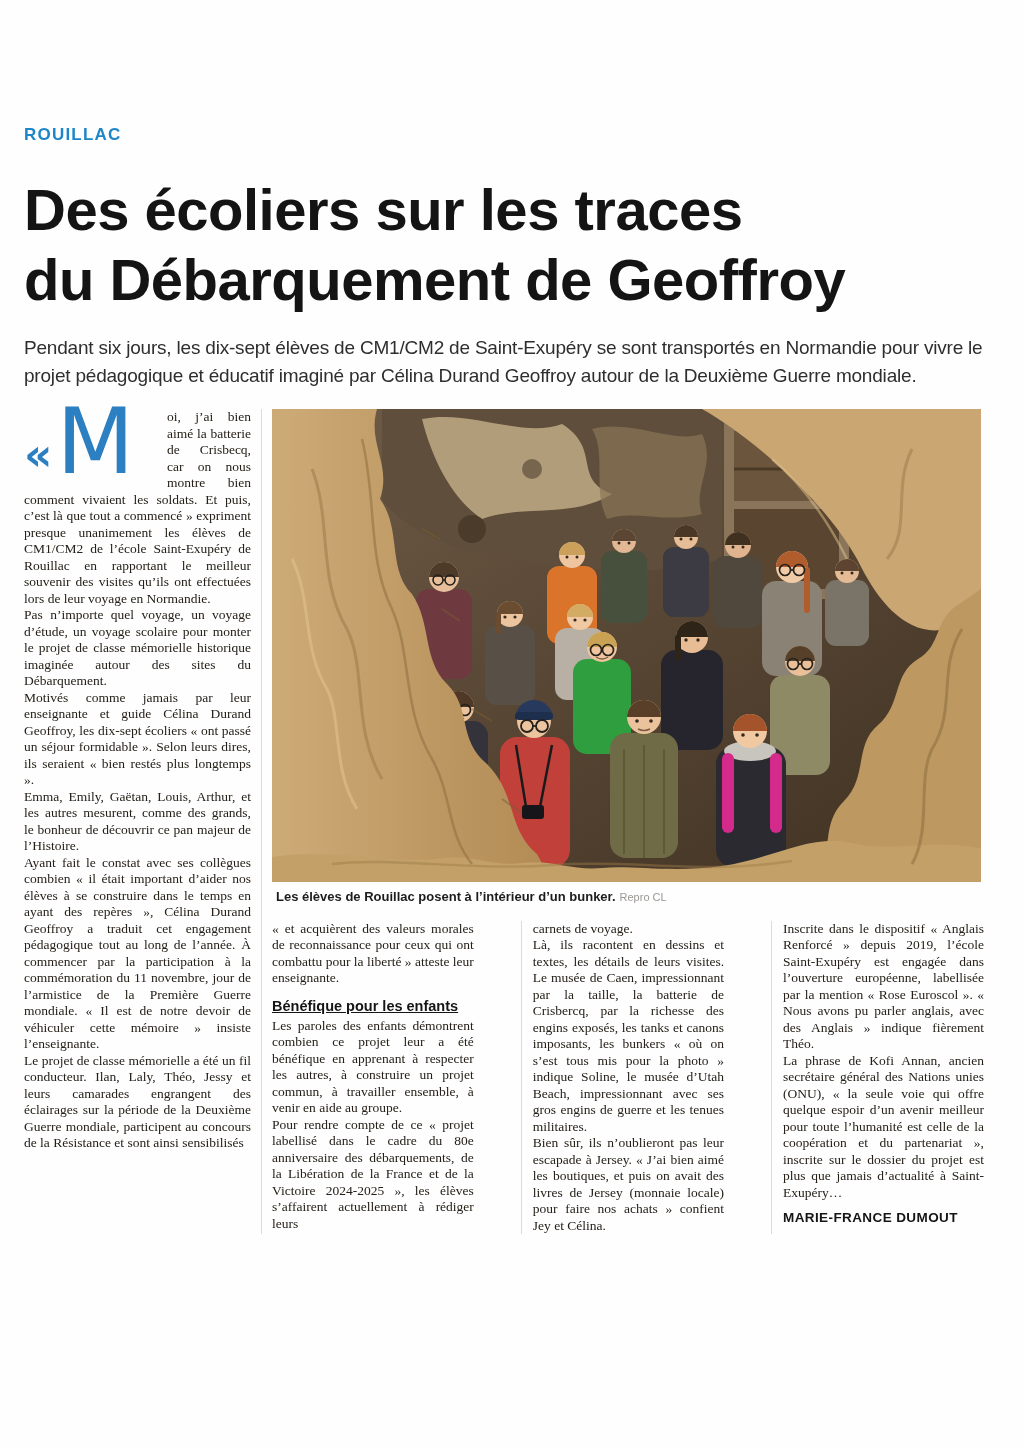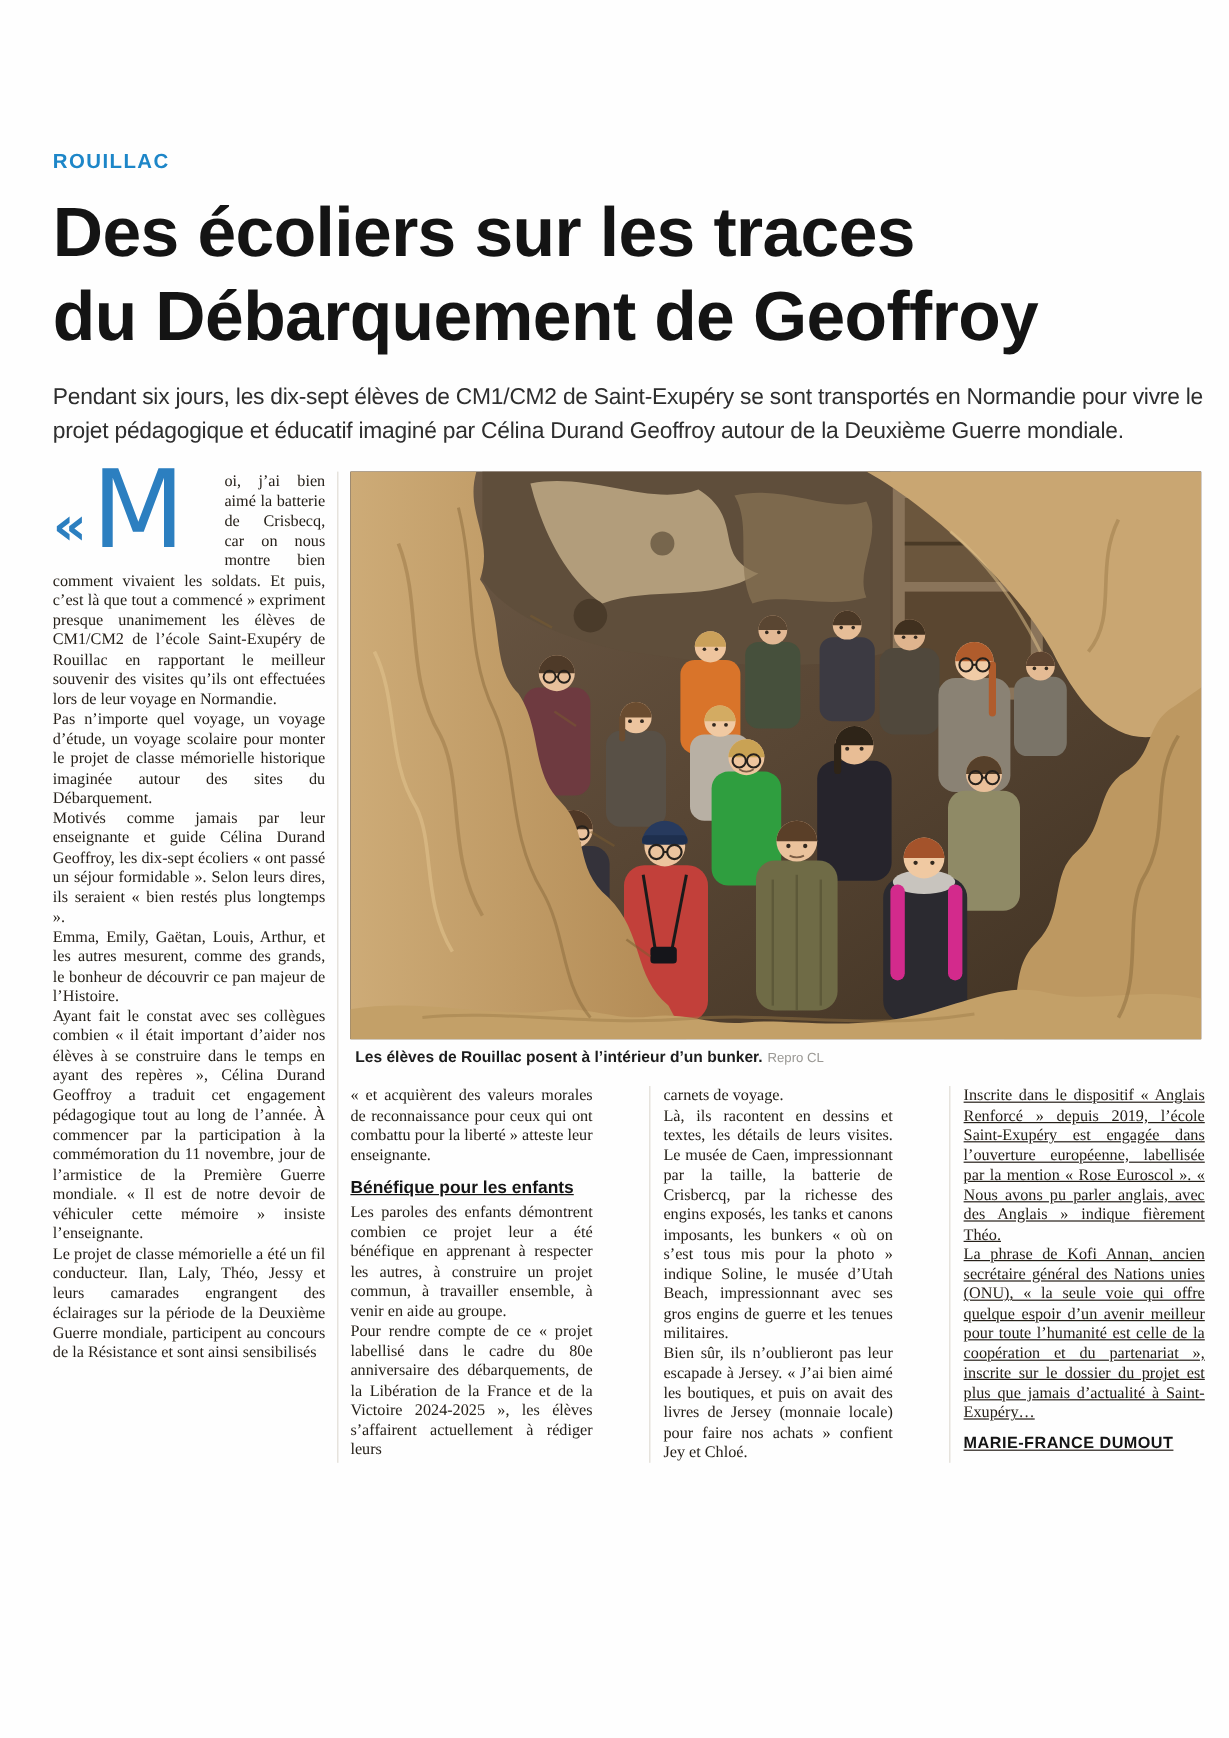--- a/index.html
+++ b/index.html
@@ -2,34 +2,34 @@
 <html lang="fr" style="--kicker-blue: #1d86c8; --dropcap-blue: #2c7fc0; --headline-ink: #141414; --lede-ink: #2e2e2e; --body-ink: #262019; --caption-ink: #1c1c1c; --credit-gray: #9a9894; --rule-gray: #e0dcd5;"><head>
 <meta charset="utf-8">
 <style>
   * { box-sizing: border-box; margin: 0; padding: 0; }
   html,body { background:#ffffff; }
   .page {
     position: relative;
     width: 1024px; height: 1448px;
     margin: 0 auto;
     background: #fefefe;
-    padding: 126px 24px 0 44px;
+    padding: 126px 24px 0 24px;
     overflow: hidden;
     font-family: "Liberation Serif", serif;
     color: var(--body-ink, #262019);
   }
   .content { width: 960px; }
 
   .kicker {
     font: bold 17px/1 "Liberation Sans", sans-serif;
     color: var(--kicker-blue, #1d86c8);
     letter-spacing: 1.2px;
   }
   .headline {
-    margin: 16px 0 20px;
+    margin: 32px 0 20px;
     font: bold 58px/1.2 "Liberation Sans", sans-serif;
     color: var(--headline-ink, #141414);
     letter-spacing: -0.5px;
   }
   .headline span { display:block; }
   .lede {
     font: 19px/1.45 "Liberation Sans", sans-serif;
     color: var(--lede-ink, #2e2e2e);
     letter-spacing: -0.2px;
   }
@@ -68,21 +68,21 @@
   .caption .credit {
     font: 11px/1.2 "Liberation Sans", sans-serif;
     font-weight: normal;
     color: var(--credit-gray, #9a9894);
     margin-left: 4px;
   }
 
   .bottom-cols { display: flex; margin-top: 16px; }
   .bcol { width: 33.333%; padding: 0 11px; }
   .bcol:first-child { padding-left: 0; }
-  .bcol:last-child { padding-right: 0; text-decoration: underline; }
+  .bcol:last-child { padding-right: 0; }
   .bcol + .bcol { border-left: 1px solid var(--rule-gray, #e0dcd5); margin-left: 36px; }
 
   .subhead {
     margin: 11px 0 3px;
     font: bold 14.5px/1.15 "Liberation Sans", sans-serif;
     color: #151515;
     text-decoration: underline;
   }
   .byline {
     margin-top: 9px;
@@ -311,21 +311,21 @@
           <div class="bcol bodytext">
             <p>« et acquièrent des valeurs morales de reconnaissance pour ceux qui ont combattu pour la liberté » atteste leur enseignante.</p>
             <h3 class="subhead">Bénéfique pour les enfants</h3>
             <p>Les paroles des enfants démontrent combien ce projet leur a été bénéfique en apprenant à respecter les autres, à construire un projet commun, à travailler ensemble, à venir en aide au groupe.</p>
             <p>Pour rendre compte de ce « projet labellisé dans le cadre du 80e anniversaire des débarquements, de la Libération de la France et de la Victoire 2024-2025 », les élèves s’affairent actuellement à rédiger leurs</p>
           </div>
 
           <div class="bcol bodytext">
             <p>carnets de voyage.</p>
             <p>Là, ils racontent en dessins et textes, les détails de leurs visites. Le musée de Caen, impressionnant par la taille, la batterie de Crisbercq, par la richesse des engins exposés, les tanks et canons imposants, les bunkers « où on s’est tous mis pour la photo » indique Soline, le musée d’Utah Beach, impressionnant avec ses gros engins de guerre et les tenues militaires.</p>
-            <p>Bien sûr, ils n’oublieront pas leur escapade à Jersey. « J’ai bien aimé les boutiques, et puis on avait des livres de Jersey (monnaie locale) pour faire nos achats » confient Jey et Chloé.</p>
+            <p>Bien sûr, ils n’oublieront pas leur escapade à Jersey. « J’ai bien aimé les boutiques, et puis on avait des livres de Jersey (monnaie locale) pour faire nos achats » confient Jey et Célina.</p>
           </div>
 
           <div class="bcol bodytext">
             <p>Inscrite dans le dispositif « Anglais Renforcé » depuis 2019, l’école Saint-Exupéry est engagée dans l’ouverture européenne, labellisée par la mention « Rose Euroscol ». « Nous avons pu parler anglais, avec des Anglais » indique fièrement Théo.</p>
             <p>La phrase de Kofi Annan, ancien secrétaire général des Nations unies (ONU), « la seule voie qui offre quelque espoir d’un avenir meilleur pour toute l’humanité est celle de la coopération et du partenariat », inscrite sur le dossier du projet est plus que jamais d’actualité à Saint-Exupéry…</p>
             <div class="byline">MARIE-FRANCE DUMOUT</div>
           </div>
 
         </div>
       </div>

